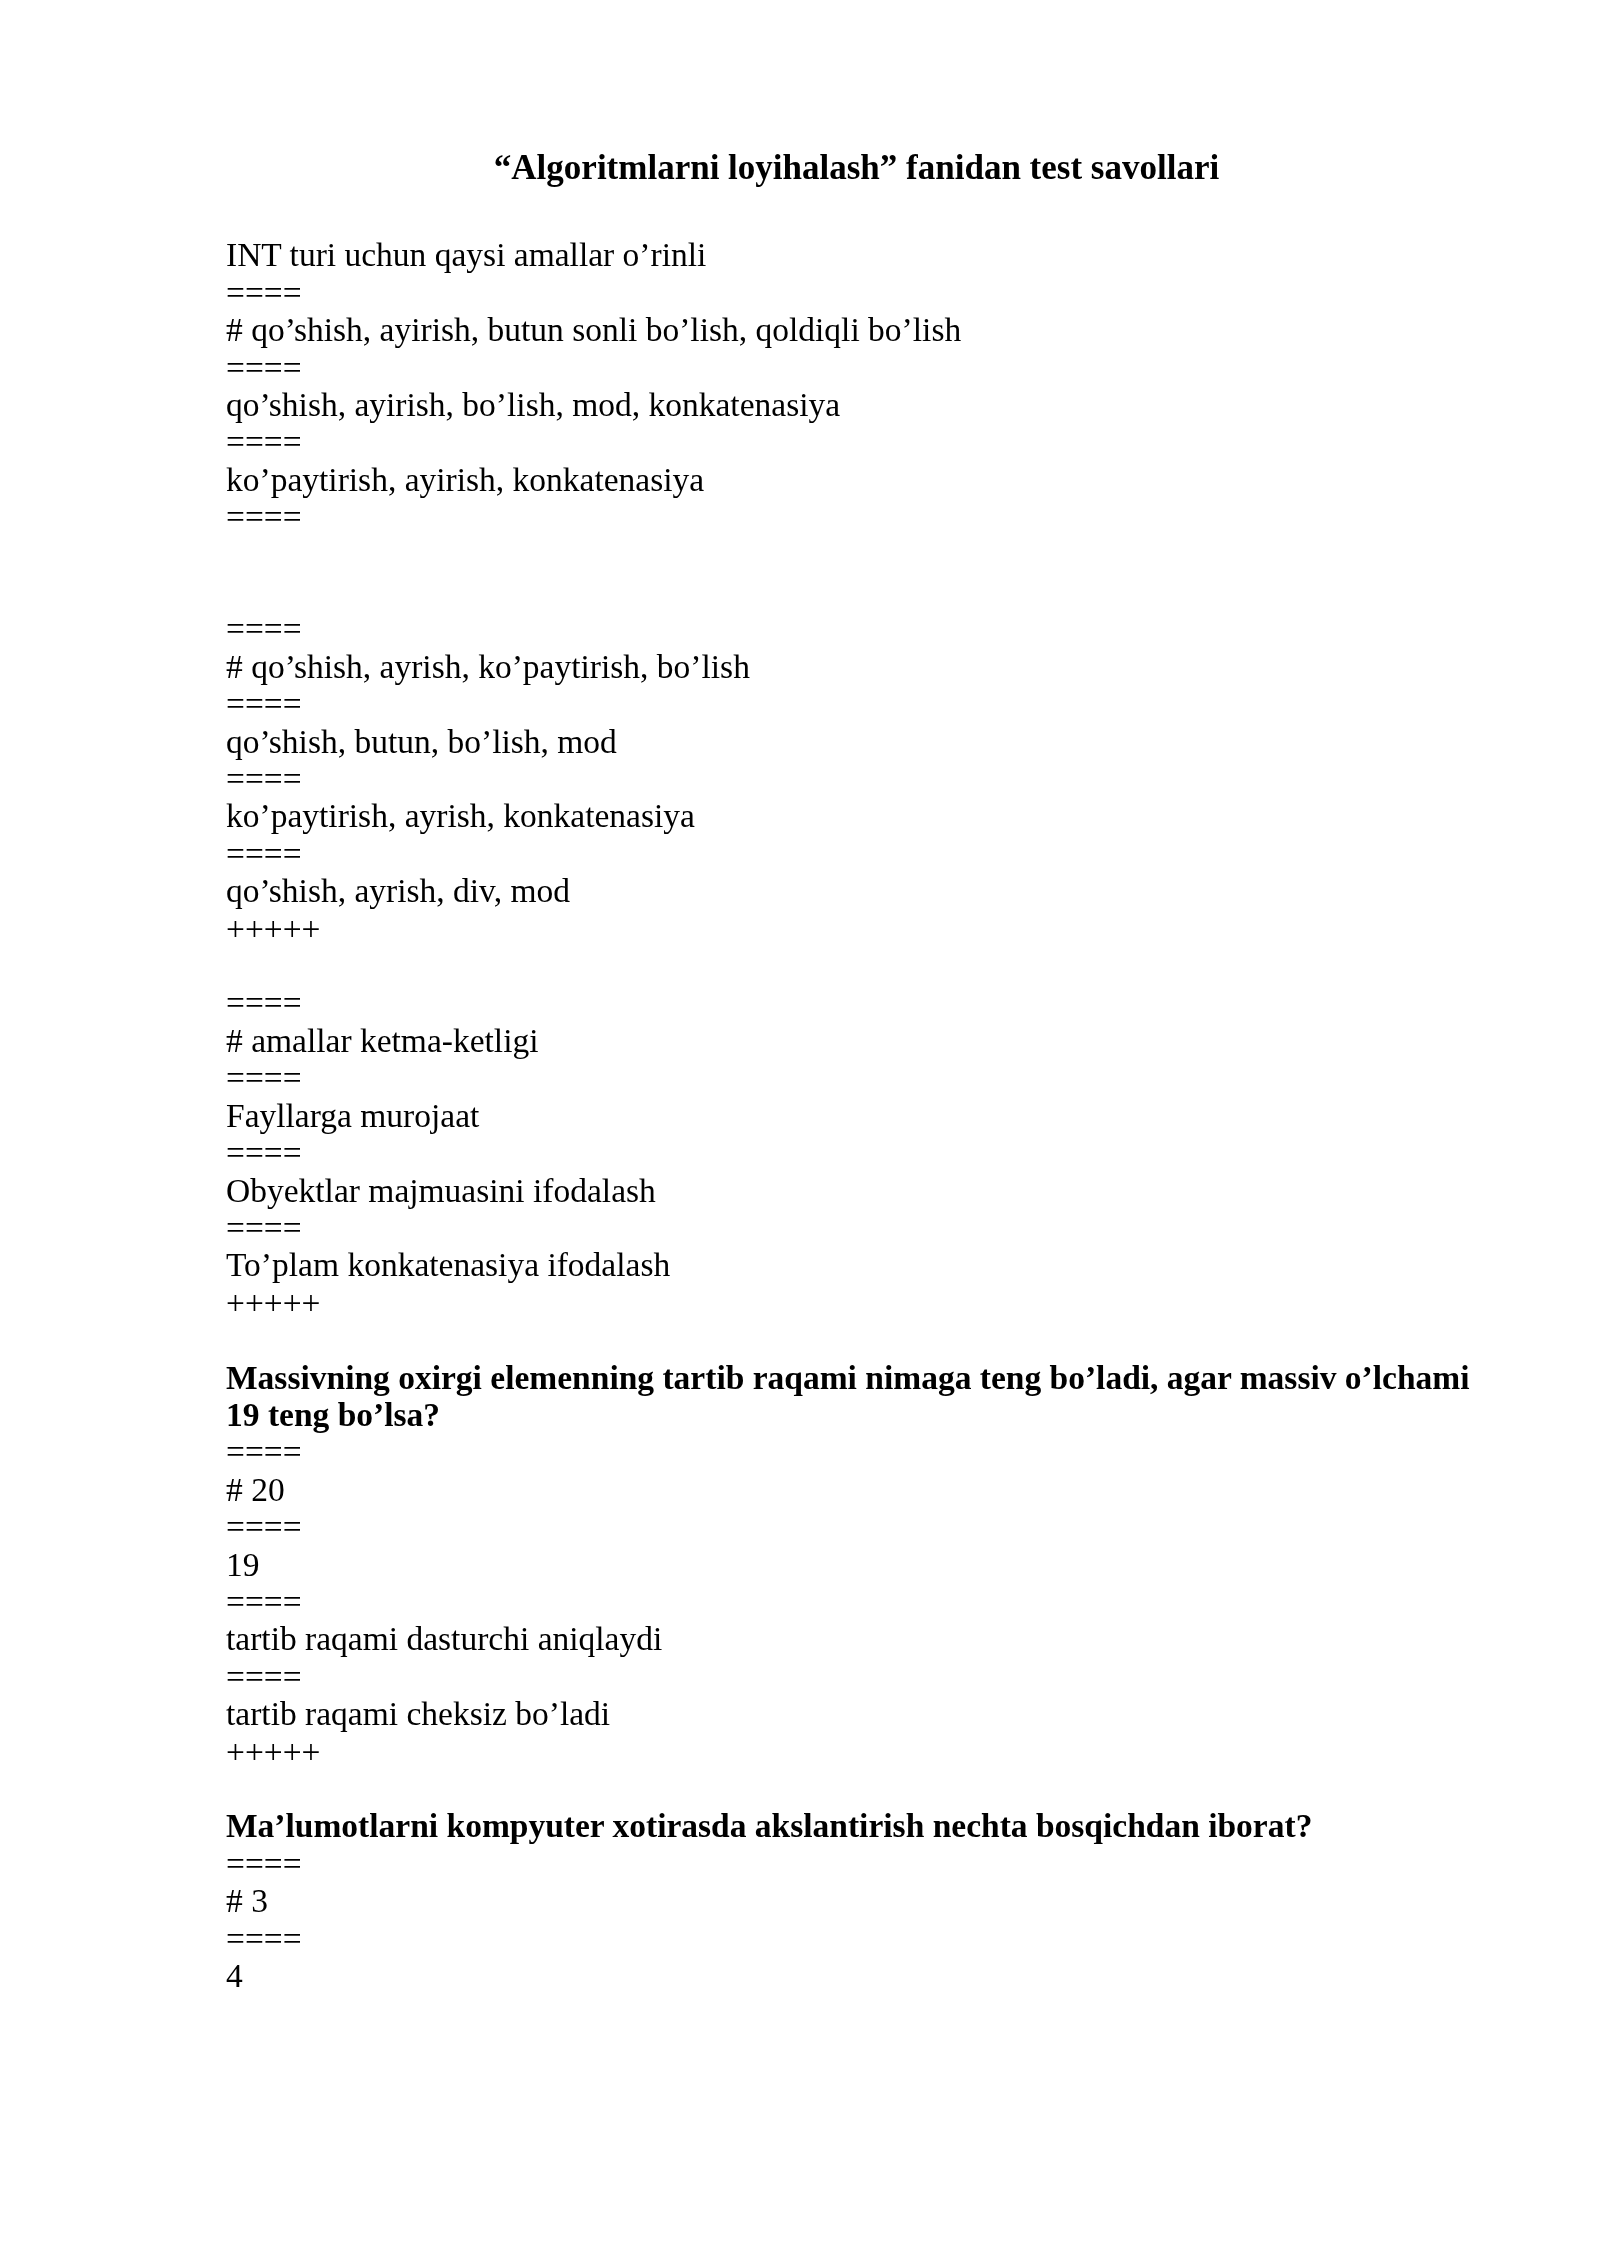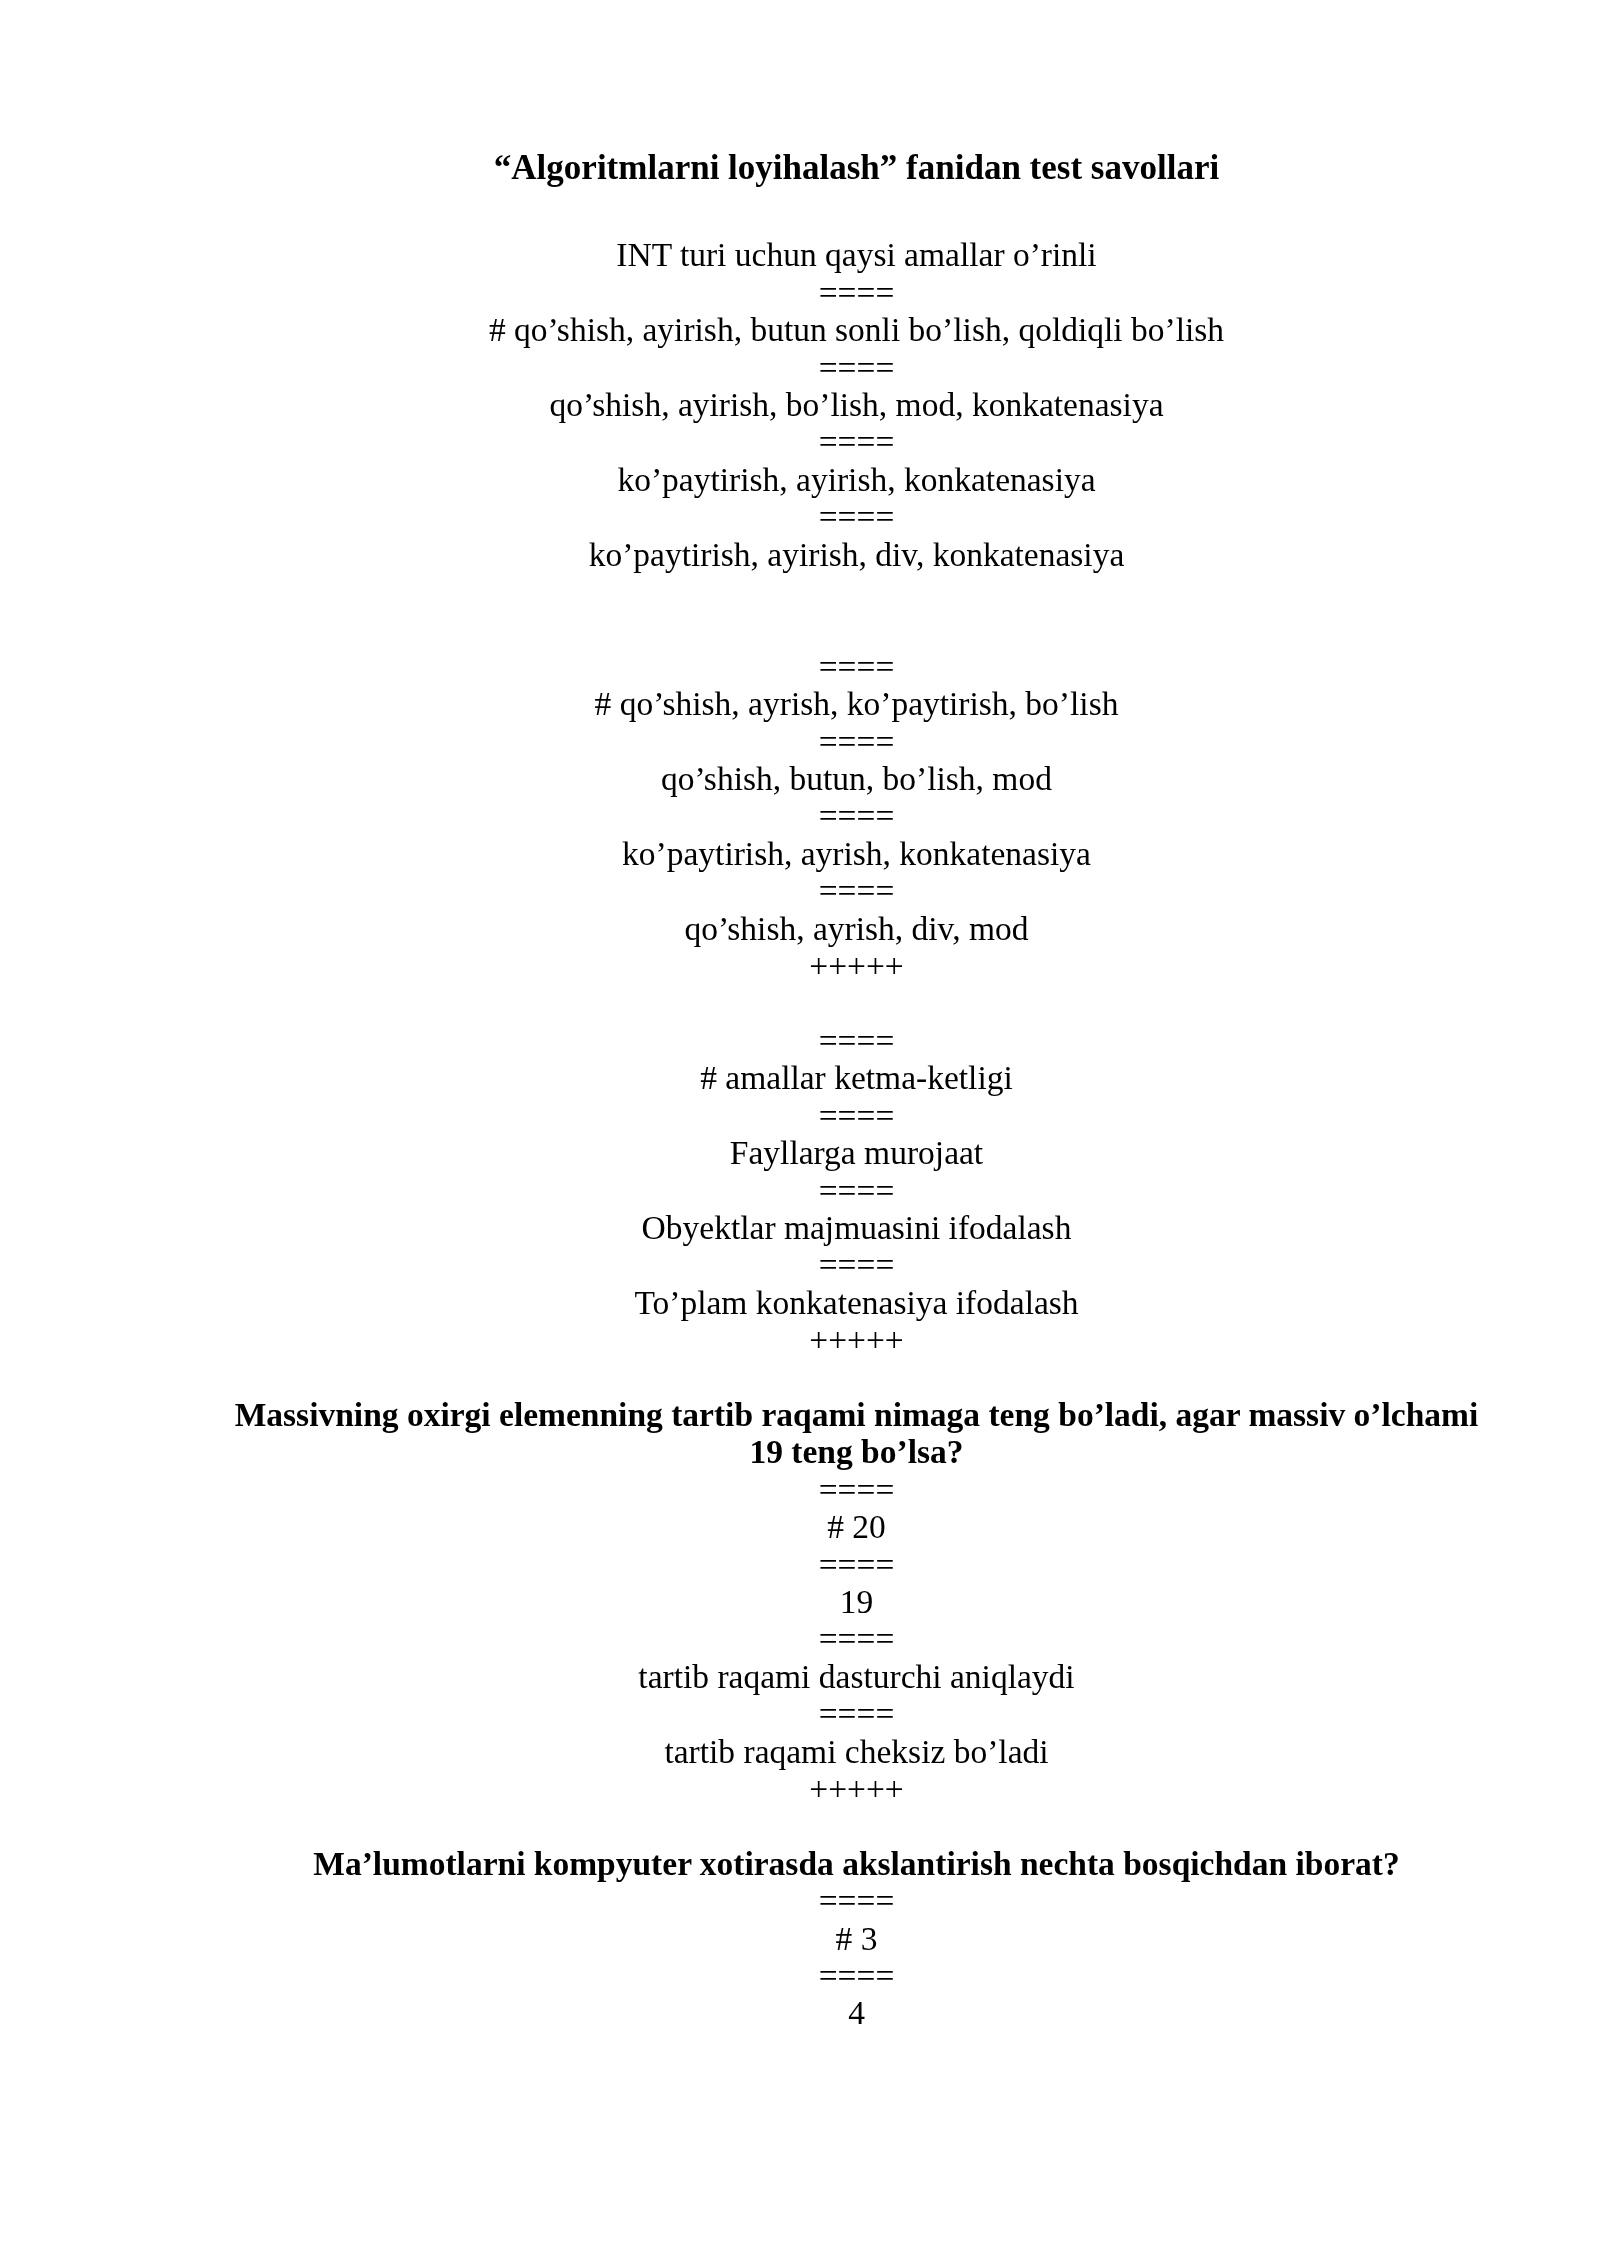--- a/index.html
+++ b/index.html
@@ -25,41 +25,39 @@
     font-size: 35px;
     line-height: 37.4px;
     font-weight: bold;
     text-align: center;
     margin: 0 0 50px 0;
     white-space: pre-wrap;
   }
   .line {
     min-height: 37.4px;
     white-space: pre-wrap;
-    text-align: center;
   }
   .line.bold {
     font-weight: bold;
   }
 </style>
 </head>
 <body>
 
 <div class="page">
   <h1 class="title">“Algoritmlarni loyihalash” fanidan test savollari</h1>
   <div>
       <div class="line">INT turi uchun qaysi amallar o’rinli</div>
       <div class="line">====</div>
       <div class="line"># qo’shish, ayirish, butun sonli bo’lish, qoldiqli bo’lish</div>
       <div class="line">====</div>
       <div class="line">qo’shish, ayirish, bo’lish, mod, konkatenasiya</div>
       <div class="line">====</div>
       <div class="line">ko’paytirish, ayirish, konkatenasiya</div>
       <div class="line">====</div>
-      <div class="line">ko’paytirish, ayirish, div, konkatenasiya</div>
       <div class="line"></div>
       <div class="line"></div>
       <div class="line">====</div>
       <div class="line"># qo’shish, ayrish, ko’paytirish, bo’lish</div>
       <div class="line">====</div>
       <div class="line">qo’shish, butun, bo’lish, mod</div>
       <div class="line">====</div>
       <div class="line">ko’paytirish, ayrish, konkatenasiya</div>
       <div class="line">====</div>
       <div class="line">qo’shish, ayrish, div, mod</div>

